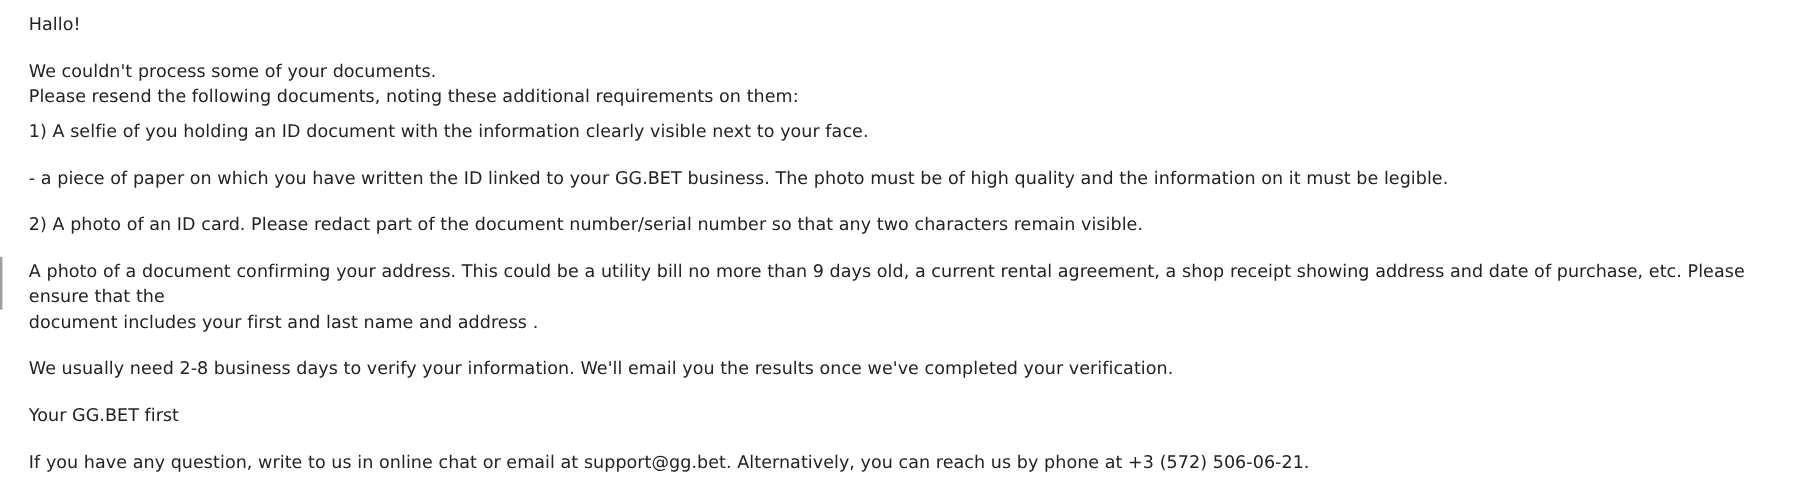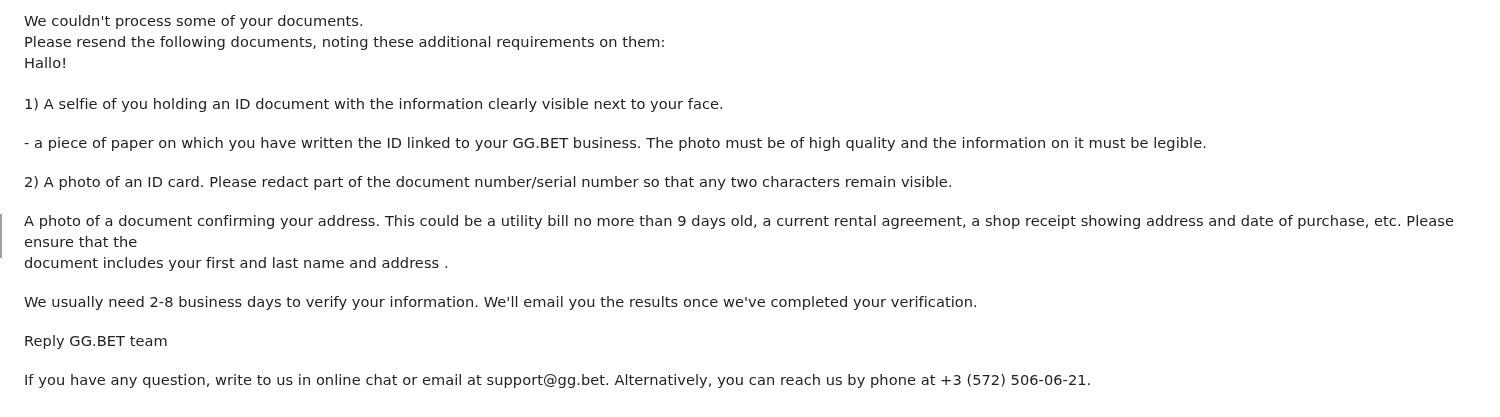--- a/index.html
+++ b/index.html
@@ -44,39 +44,39 @@
     background: #9aa0a6;
   }
 </style>
 </head>
 <body>
 
 <div class="email-body">
 
   <div class="quote-marker" style="top:214px;height:44px;"></div>
 
+  <p class="para">Hallo!</p>
+
   <p class="para tight">
     <span class="line">We couldn't process some of your documents.</span>
     <span class="line">Please resend the following documents, noting these additional requirements on them:</span>
   </p>
 
-  <p class="para">Hallo!</p>
-
-  <p class="para" style="margin-top:20px;">1) A selfie of you holding an ID document with the information clearly visible next to your face.</p>
+  <p class="para" style="margin-top:8px;">1) A selfie of you holding an ID document with the information clearly visible next to your face.</p>
 
   <p class="para">- a piece of paper on which you have written the ID linked to your GG.BET business. The photo must be of high quality and the information on it must be legible.</p>
 
   <p class="para">2) A photo of an ID card. Please redact part of the document number/serial number so that any two characters remain visible.</p>
 
   <p class="para tight">
     <span class="line">A photo of a document confirming your address. This could be a utility bill no more than 9 days old, a current rental agreement, a shop receipt showing address and date of purchase, etc. Please ensure that the</span>
     <span class="line">document includes your first and last name and address .</span>
   </p>
 
   <p class="para" style="margin-top:18px;">We usually need 2-8 business days to verify your information. We'll email you the results once we've completed your verification.</p>
 
   <p class="para tight">
-    <span class="line">Reply GG.BET team</span>
+    <span class="line">Your GG.BET first</span>
   </p>
 
   <p class="para" style="margin-top:18px;">If you have any question, write to us in online chat or email at support@gg.bet. Alternatively, you can reach us by phone at +3 (572) 506-06-21.</p>
 
 </div>
 
 </body></html>

